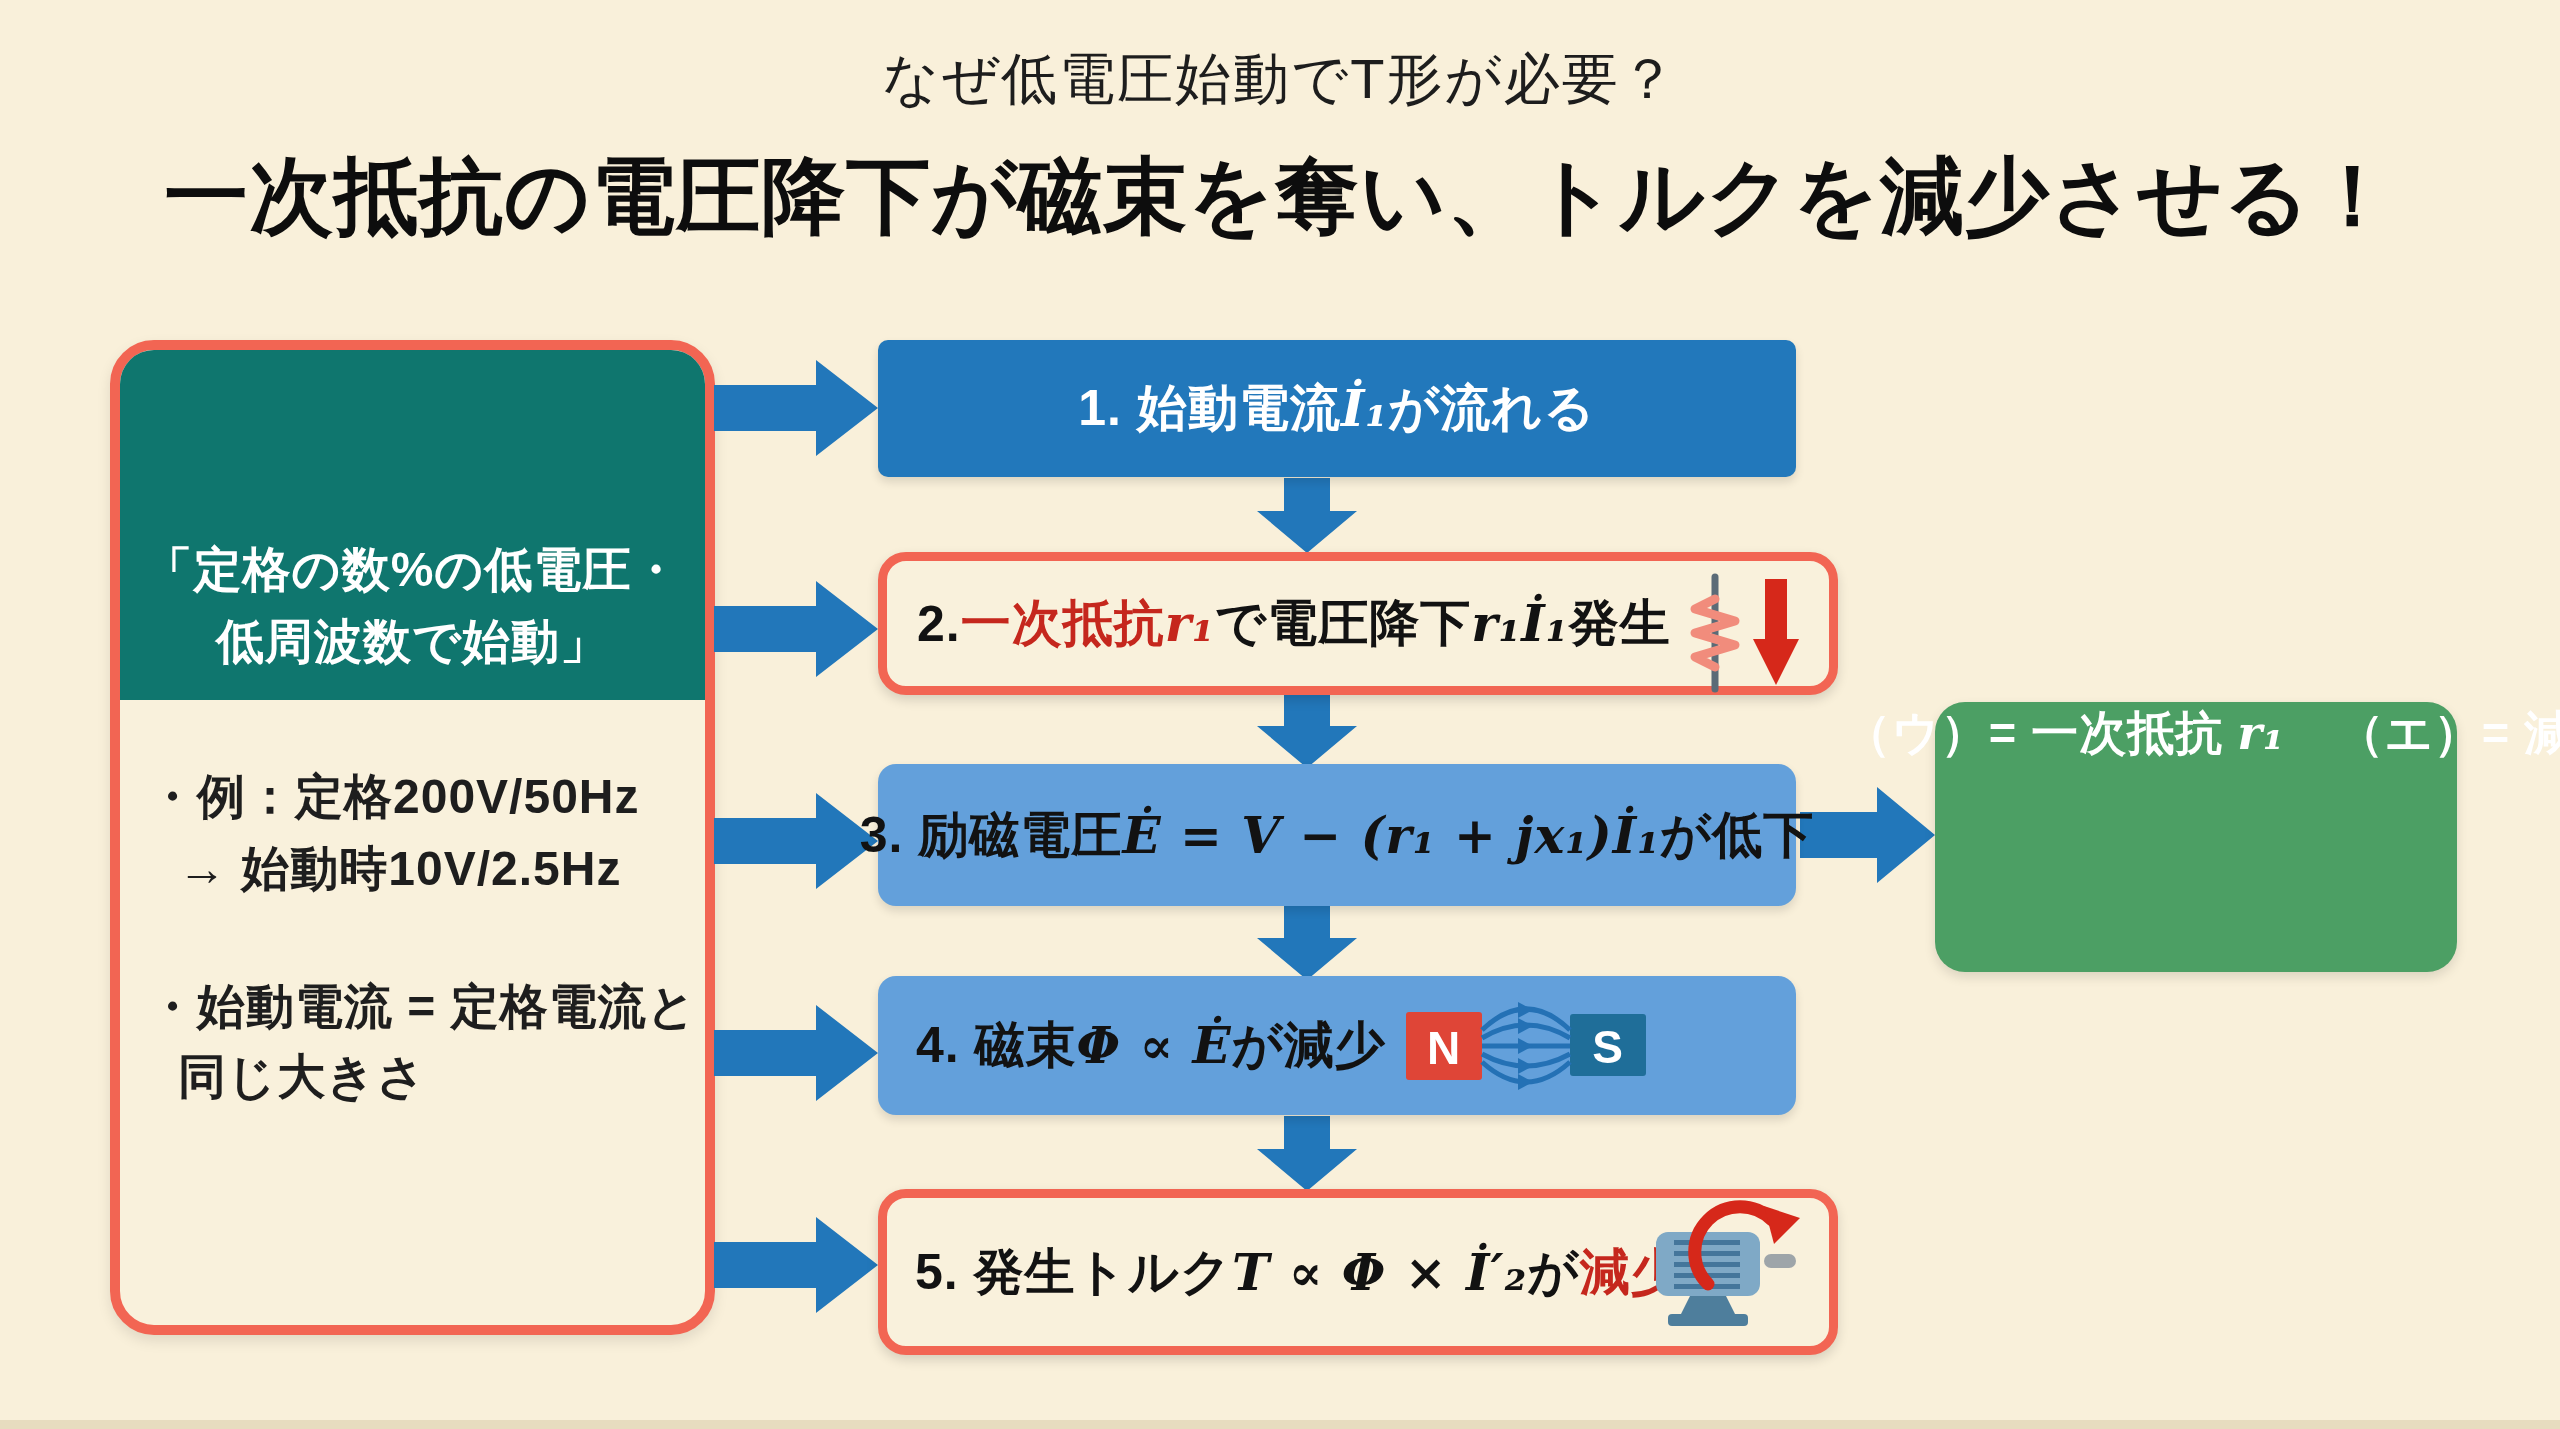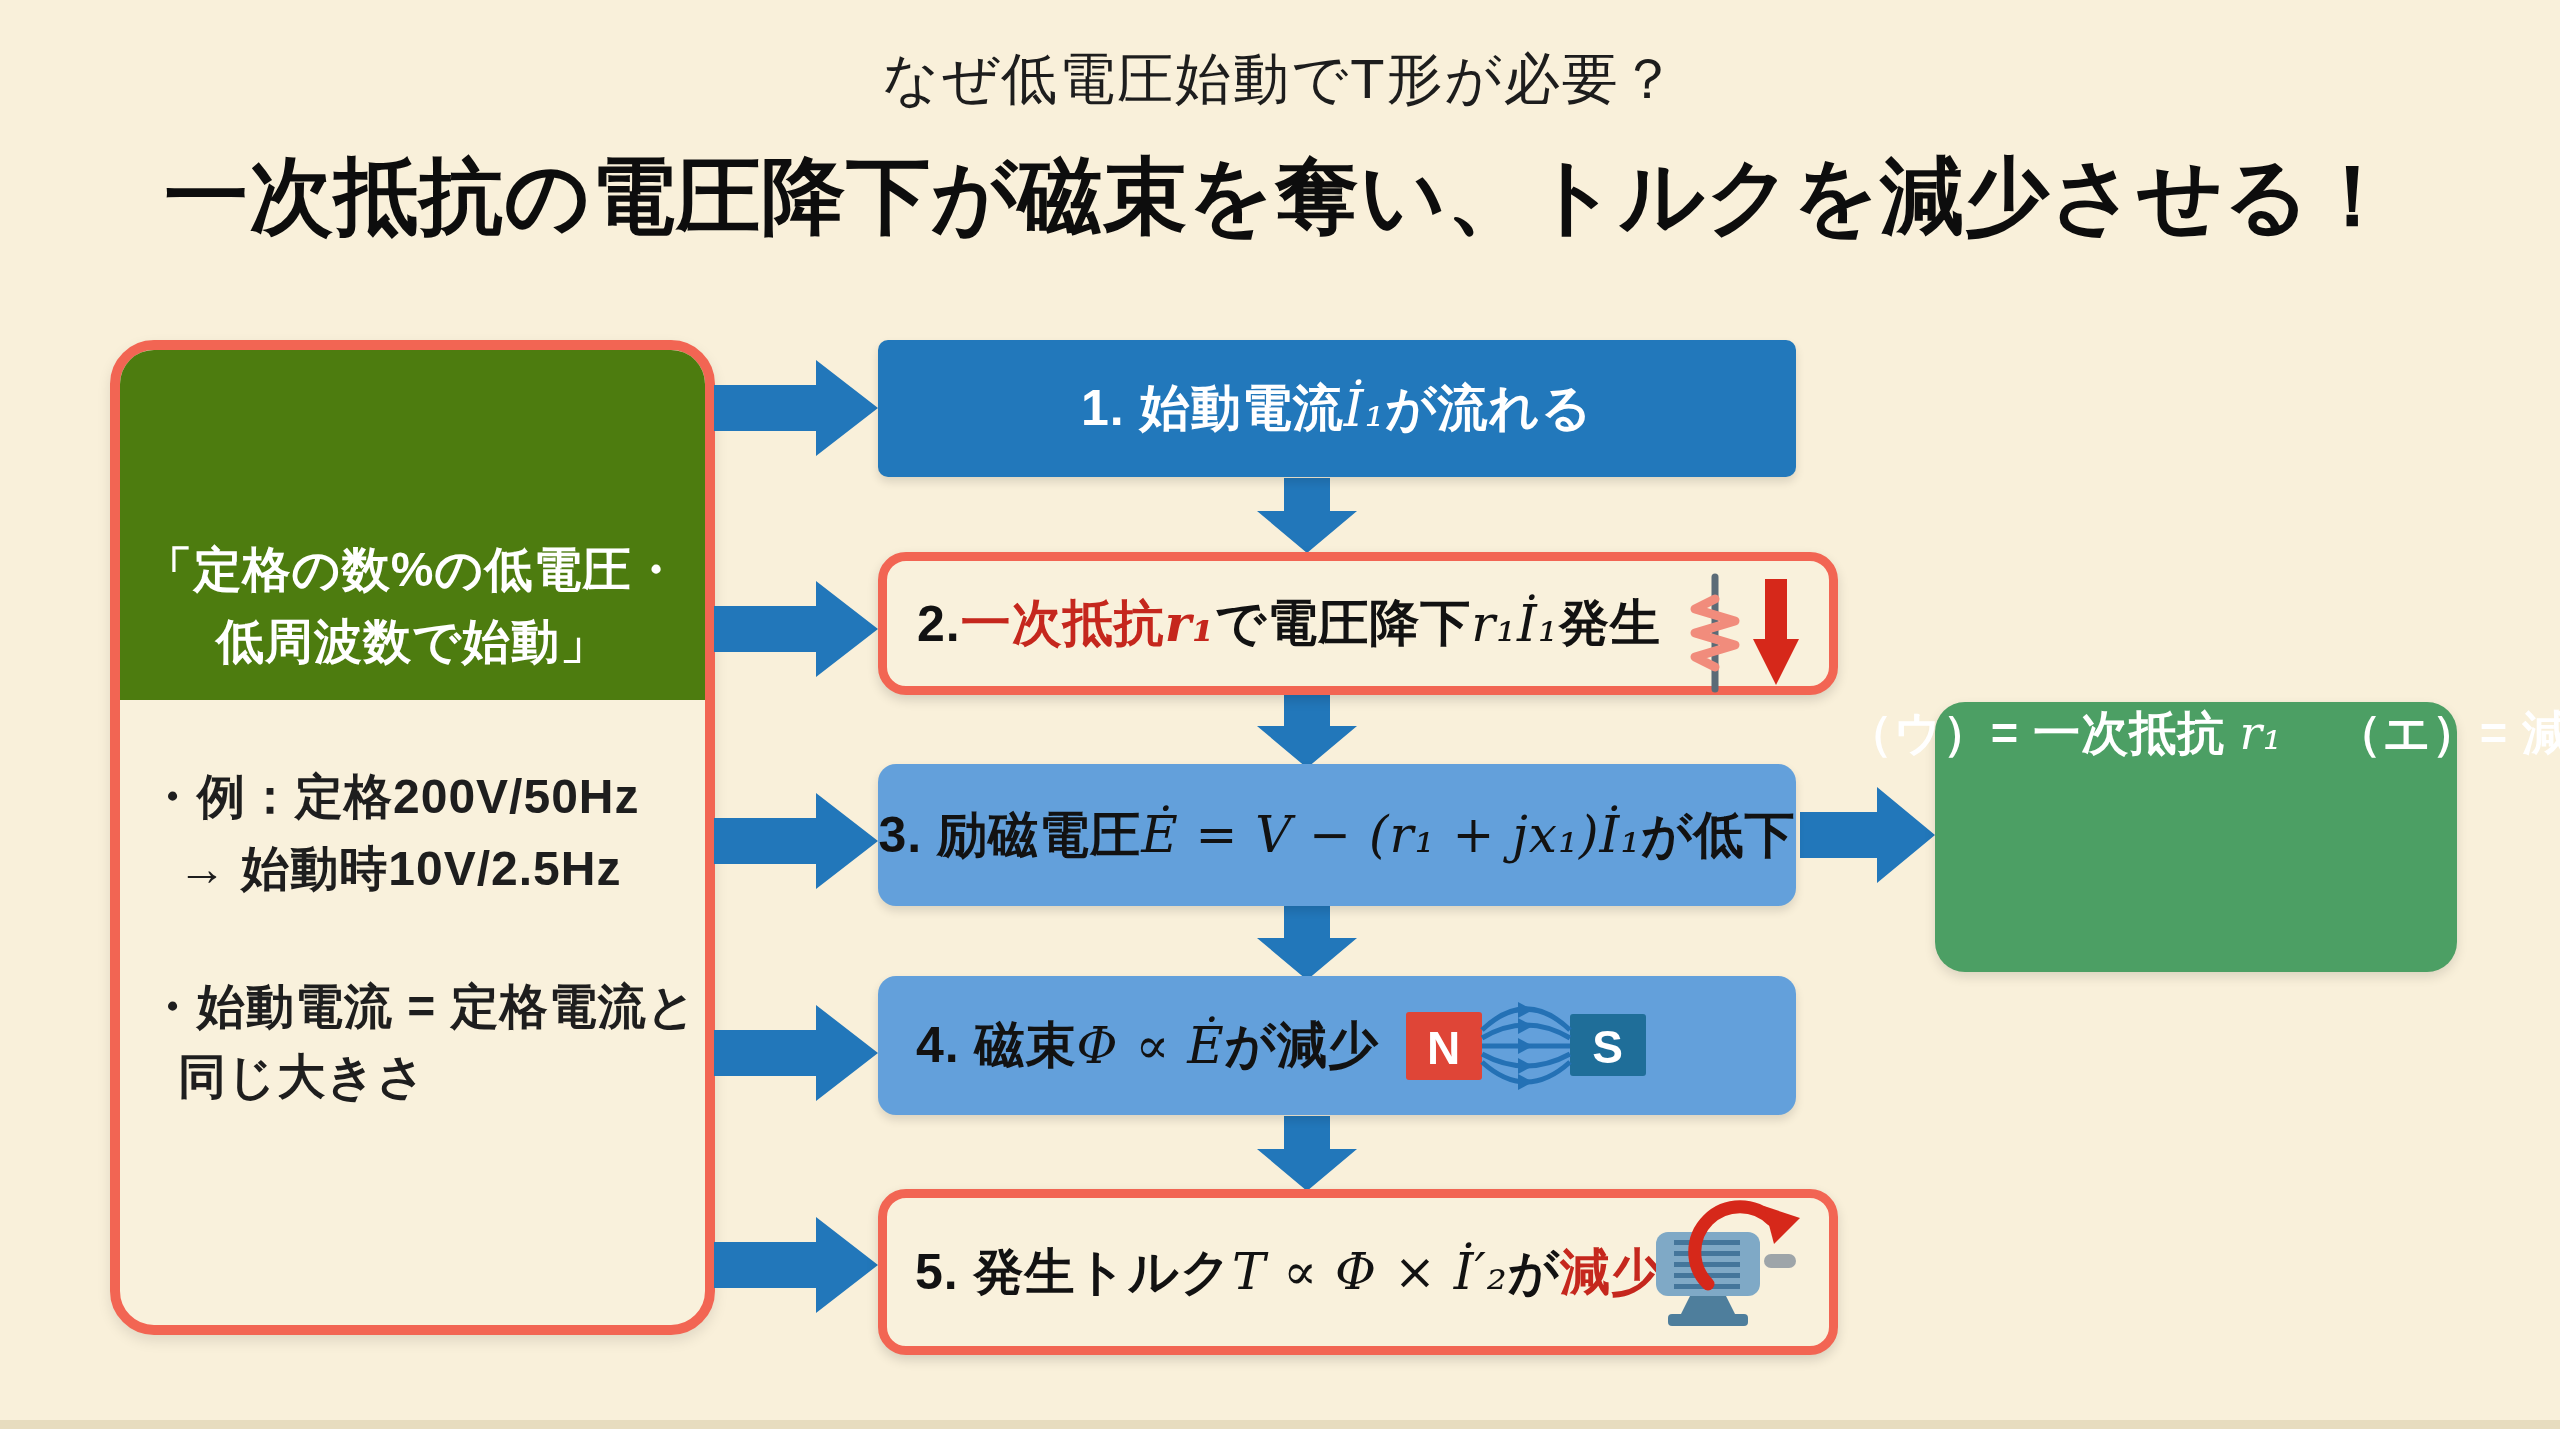--- a/index.html
+++ b/index.html
@@ -9,21 +9,21 @@
 
   .title{position:absolute;top:42px;left:0;width:100%;text-align:center;
          font-size:56px;font-weight:500;color:#1d1d1d;letter-spacing:2px;}
   .subtitle{position:absolute;top:140px;left:0;width:100%;text-align:center;
          font-size:84px;font-weight:900;color:#0d0d0d;letter-spacing:1px;}
 
   
   .left-panel{position:absolute;left:110px;top:340px;width:605px;height:995px;
       box-sizing:border-box;border:10px solid #F26553;border-radius:44px;
       background:#F9F1DC;overflow:hidden;box-shadow:0 6px 14px rgba(0,0,0,.10);}
-  .lp-header{position:absolute;left:0;top:0;width:100%;height:350px;background:#4d7c0f;
+  .lp-header{position:absolute;left:0;top:0;width:100%;height:350px;background:#0f766e;
       display:flex;flex-direction:column;justify-content:flex-end;align-items:center;
       padding-bottom:22px;box-sizing:border-box;}
   .lp-header div{color:#FFFFFF;font-size:48px;font-weight:700;line-height:72px;
       text-align:center;letter-spacing:1px;}
   .lp-line{position:absolute;font-size:48px;font-weight:600;color:#1e1e1e;
       white-space:nowrap;letter-spacing:1px;}
   .b1l1{left:28px;top:415px;}
   .b1l2{left:58px;top:487px;}
   .b2l1{left:28px;top:625px;}
   .b2l2{left:58px;top:695px;}
@@ -36,21 +36,21 @@
       color:#FFFFFF;justify-content:center;box-shadow:0 5px 10px rgba(0,0,0,.12);}
   .s2{top:552px;width:960px;height:143px;background:#F9F1DC;border:9px solid #F26553;
       border-radius:28px;padding-left:30px;box-shadow:0 5px 12px rgba(0,0,0,.14);}
   .s3{top:764px;width:918px;height:142px;background:#63A0DB;border-radius:18px;
       justify-content:center;box-shadow:0 5px 10px rgba(0,0,0,.12);}
   .s4{top:976px;width:918px;height:139px;background:#63A0DB;border-radius:18px;
       padding-left:38px;box-shadow:0 5px 10px rgba(0,0,0,.12);}
   .s5{top:1189px;width:960px;height:166px;background:#F9F1DC;border:9px solid #F26553;
       border-radius:28px;padding-left:28px;box-shadow:0 5px 12px rgba(0,0,0,.14);}
 
-  .math{font-family:"DejaVu Serif",serif;font-style:italic;font-weight:400;}
+  .math{font-family:"DejaVu Serif",serif;font-style:italic;font-weight:700;}
   .red{color:#C5271D;font-weight:700;}
 
   
   .answer{position:absolute;left:1935px;top:702px;width:522px;height:270px;
       background:#4C9F64;border-radius:30px;display:flex;flex-direction:row;
       justify-content:center;gap:52px;padding-left:72px;box-sizing:border-box;
       box-shadow:0 5px 12px rgba(0,0,0,.12);}
   .answer div{color:#FFFFFF;font-size:47px;font-weight:700;letter-spacing:1px;
       white-space:nowrap;}
 

